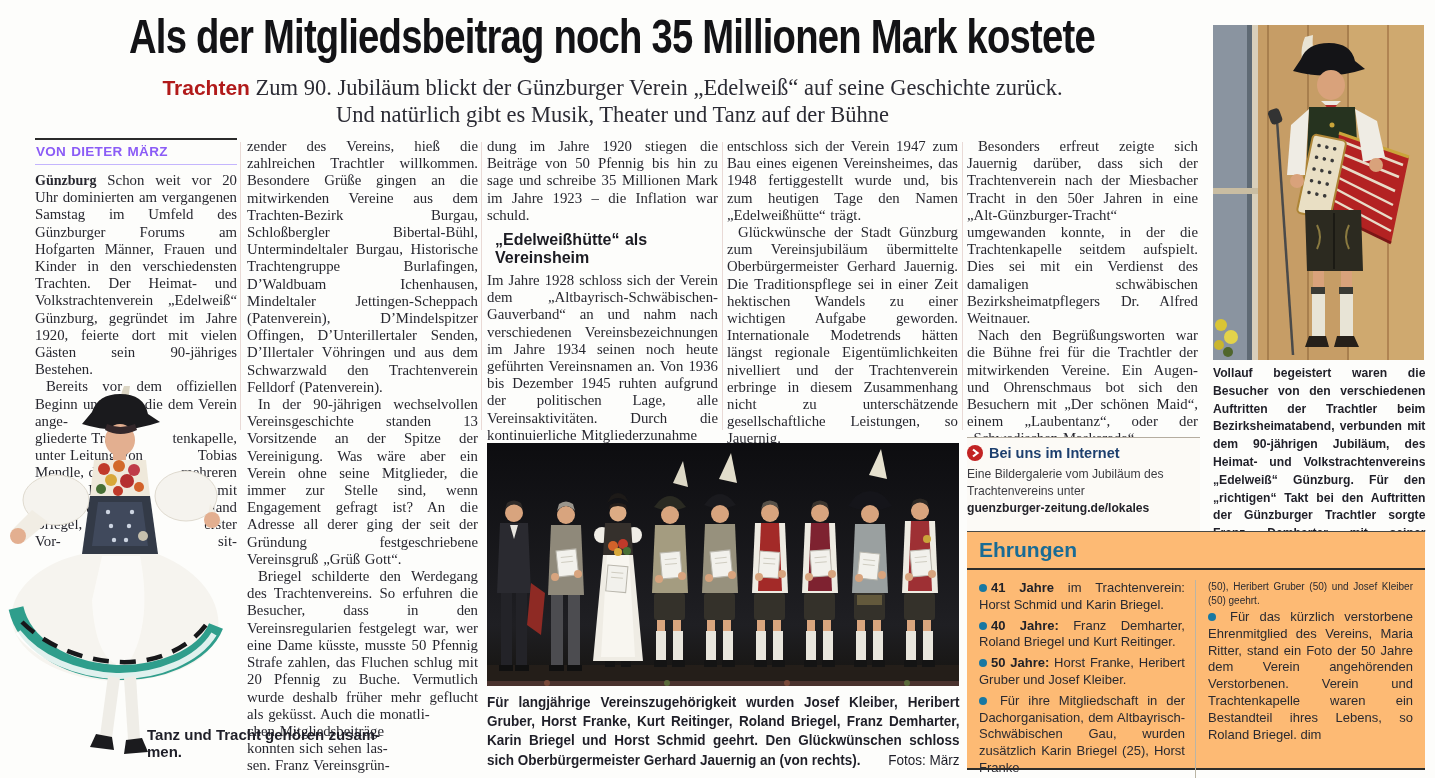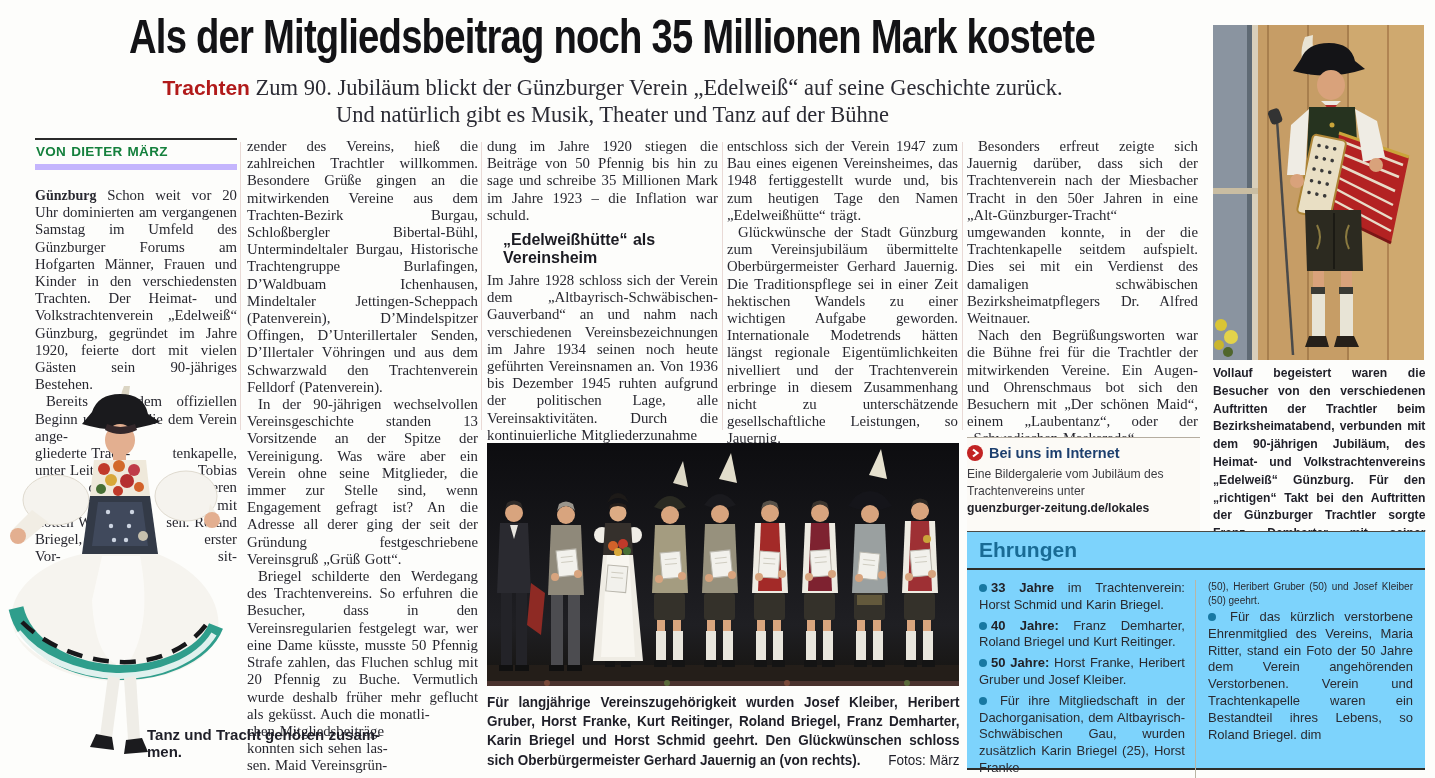--- a/index.html
+++ b/index.html
@@ -10,26 +10,26 @@
       font:bold 49px/1.08 "Liberation Sans",sans-serif;letter-spacing:-1px;color:#131316;
       transform:scaleX(0.78);white-space:nowrap;}
   .sub{position:absolute;left:35px;top:74px;width:1155px;text-align:center;
        font-family:"Liberation Serif",serif;font-size:22.5px;line-height:27px;color:#2b2b34;}
   .kicker{font-family:"Liberation Sans",sans-serif;font-weight:bold;color:#b11a1a;font-size:21px;}
   
   .col{position:absolute;top:138px;text-align:justify;font-family:"Liberation Serif",serif;
        font-size:14.8px;line-height:17.2px;color:#27272f;word-spacing:1px;}
   .col p{margin:0;}
   .indent{text-indent:11px;}
-  .byline{font:bold 13.5px/16px "Liberation Sans",sans-serif;color:#15803d;letter-spacing:.3px;
-          border-top:2px solid #2b2b2b;border-bottom:6px solid #c4b5fd;padding:4px 0 4px 1px;margin-bottom:17px;}
+  .byline{font:bold 13.5px/16px "Liberation Sans",sans-serif;color:#8b5cf6;letter-spacing:.3px;
+          border-top:2px solid #2b2b2b;border-bottom:1px solid #c4b5fd;padding:4px 0 4px 1px;margin-bottom:7px;}
   .lead{font-family:Liberation Serif, serif;font-weight:bold;font-size:14px;}
   .wrow{display:flex;justify-content:space-between;white-space:nowrap;}
   .tail{}
-  .subh3{font:bold 16px/18px "Liberation Sans",sans-serif;color:#1b1b22;margin:7px 0 5px 16px;text-align:left;}
+  .subh3{font:bold 16px/18px "Liberation Sans",sans-serif;color:#1b1b22;margin:7px 0 5px 8px;text-align:left;}
   .vsep{position:absolute;top:142px;height:288px;width:1px;background:rgba(195,150,140,.33);}
   
   .photo{position:absolute;display:block;}
   
   .cap{position:absolute;font-family:"Liberation Sans",sans-serif;font-weight:bold;color:#1f1f28;}
   .cond{transform:scaleX(.9);transform-origin:0 0;}
   .cap-dancer{left:147px;top:726px;width:210px;font-size:15px;line-height:17px;white-space:nowrap;}
   .cap-group{left:487px;top:692px;width:473px;font-size:15px;line-height:19.2px;text-align:justify;}
   .cap-group .cond{width:525px;}
   .credit{float:right;font-weight:normal;}
@@ -37,21 +37,21 @@
   .cap-right .cond{width:236px;}
   
   .inet{position:absolute;left:967px;top:437px;width:233px;box-sizing:border-box;background:#fcfaf6;
         border-top:1px solid #b5ada0;border-bottom:2px solid #8d8578;padding:6px 0 20px;}
   .inet-row{display:flex;align-items:center;gap:6px;margin-bottom:3px;}
   .inet-title{font:bold 14.5px/18px "Liberation Sans",sans-serif;color:#1d3f6e;}
   .inet-body{font-size:13.5px;line-height:17px;color:#3c3c42;width:259px;transform:scaleX(.9);transform-origin:0 0;}
   .inet-link{font-weight:bold;color:#23232a;}
   
   .ehr{position:absolute;left:967px;top:531px;width:458px;height:239px;box-sizing:border-box;
-       background:#7dd3fc;border-top:1px solid #4a4a45;border-bottom:2px solid #2e2e2a;}
+       background:#fdba74;border-top:1px solid #4a4a45;border-bottom:2px solid #2e2e2a;}
   .ehr-head{font:bold 21px/24px "Liberation Sans",sans-serif;color:#196b95;
             padding:6px 12px 6px;border-bottom:2px solid #2e2e2a;}
   .ehr-cols{display:flex;padding:10px 12px 0 12px;}
   .ehr-colL{width:213px;padding-right:10px;border-right:1px solid #bab5a4;}
   .ehr-colR{width:212px;padding-left:12px;}
   .ehr-item{font-size:13px;line-height:16.8px;color:#2a2a30;margin-bottom:4px;text-align:justify;}
   .ehr-item b{color:#222228;}
   .dot{display:inline-block;width:8px;height:8px;border-radius:50%;background:#1878a2;margin-right:4px;}
   .ehr-cont{font-size:10px;line-height:14px;color:#2a2a30;margin-bottom:1px;text-align:justify;}
 </style>
@@ -105,21 +105,21 @@
         <span>sit-</span>
       </div>
   </div>
 
   <div class="col" style="left:247px;width:231px">
     <p>zender des Vereins, hieß die zahlreichen Trachtler willkommen. Besondere Grüße gingen an die mitwirkenden Vereine aus dem Trachten-Bezirk Burgau, Schloßbergler Bibertal-Bühl, Untermindeltaler Burgau, Historische Trachtengruppe Burlafingen, D’Waldbuam Ichenhausen, Mindeltaler Jettingen-Scheppach (Patenverein), D’Mindelspitzer Offingen, D’Unterillertaler Senden, D’Illertaler Vöhringen und aus dem Schwarzwald den Trachtenverein Felldorf (Patenverein).</p>
     <p class="indent">In der 90-jährigen wechselvollen Vereinsgeschichte standen 13 Vorsitzende an der Spitze der Vereinigung. Was wäre aber ein Verein ohne seine Mitglieder, die immer zur Stelle sind, wenn Engagement gefragt ist? An die Adresse all derer ging der seit der Gründung festgeschriebene Vereinsgruß „Grüß Gott“.</p>
     <p class="indent">Briegel schilderte den Werdegang des Trachtenvereins. So erfuhren die Besucher, dass in den Vereinsregularien festgelegt war, wer eine Dame küsste, musste 50 Pfennig Strafe zahlen, das Fluchen schlug mit 20 Pfennig zu Buche. Vermutlich wurde deshalb früher mehr geflucht als geküsst. Auch die monatli-</p>
     <div class="tail">chen Mitgliedsbeiträge</div>
     <div class="tail">konnten sich sehen las-</div>
-    <div class="tail">sen. Maid Vereinsgrün-</div>
+    <div class="tail">sen. Franz Vereinsgrün-</div>
   </div>
 
   <div class="col" style="left:487px;width:231px">
     <p>dung im Jahre 1920 stiegen die Beiträge von 50 Pfennig bis hin zu sage und schreibe 35 Millionen Mark im Jahre 1923 – die Inflation war schuld.</p>
     <h3 class="subh3">„Edelweißhütte“ als Vereinsheim</h3>
     <p>Im Jahre 1928 schloss sich der Verein dem „Altbayrisch-Schwäbischen-Gauverband“ an und nahm nach verschiedenen Vereinsbezeichnungen im Jahre 1934 seinen noch heute geführten Vereinsnamen an. Von 1936 bis Dezember 1945 ruhten aufgrund der politischen Lage, alle Vereinsaktivitäten. Durch die kontinuierliche Mitgliederzunahme</p>
   </div>
 
   <div class="col" style="left:727px;width:231px">
     <p>entschloss sich der Verein 1947 zum Bau eines eigenen Vereinsheimes, das 1948 fertiggestellt wurde und, bis zum heutigen Tage den Namen „Edelweißhütte“ trägt.</p>
@@ -388,21 +388,21 @@
     <div class="inet-body">
       <div>Eine Bildergalerie vom Jubiläum des Trachtenvereins unter</div>
       <div class="inet-link">guenzburger-zeitung.de/lokales</div>
     </div>
   </div>
 
   <div class="ehr">
     <div class="ehr-head">Ehrungen</div>
     <div class="ehr-cols">
       <div class="ehr-colL">
-        <div class="ehr-item"><span class="dot"></span><b>33 Jahre</b> <span>im Trachtenverein: Horst Schmid und Karin Briegel.</span></div>
+        <div class="ehr-item"><span class="dot"></span><b>41 Jahre</b> <span>im Trachtenverein: Horst Schmid und Karin Briegel.</span></div>
         <div class="ehr-item"><span class="dot"></span><b>40 Jahre:</b> <span>Franz Demharter, Roland Briegel und Kurt Reitinger.</span></div>
         <div class="ehr-item"><span class="dot"></span><b>50 Jahre:</b> <span>Horst Franke, Heribert Gruber und Josef Kleiber.</span></div>
         <div class="ehr-item"><span class="dot"></span><b></b> <span>Für ihre Mitgliedschaft in der Dachorganisation, dem Altbayrisch-Schwäbischen Gau, wurden zusätzlich Karin Briegel (25), Horst Franke</span></div>
       </div>
       <div class="ehr-colR">
         <div class="ehr-cont">(50), Heribert Gruber (50) und Josef Kleiber (50) geehrt.</div>
         <div class="ehr-item"><span class="dot"></span><b></b> <span>Für das kürzlich verstorbene Ehrenmitglied des Vereins, Maria Ritter, stand ein Foto der 50 Jahre dem Verein angehörenden Verstorbenen. Verein und Trachtenkapelle waren ein Bestandteil ihres Lebens, so Roland Briegel. dim</span></div>
       </div>
     </div>
   </div>

